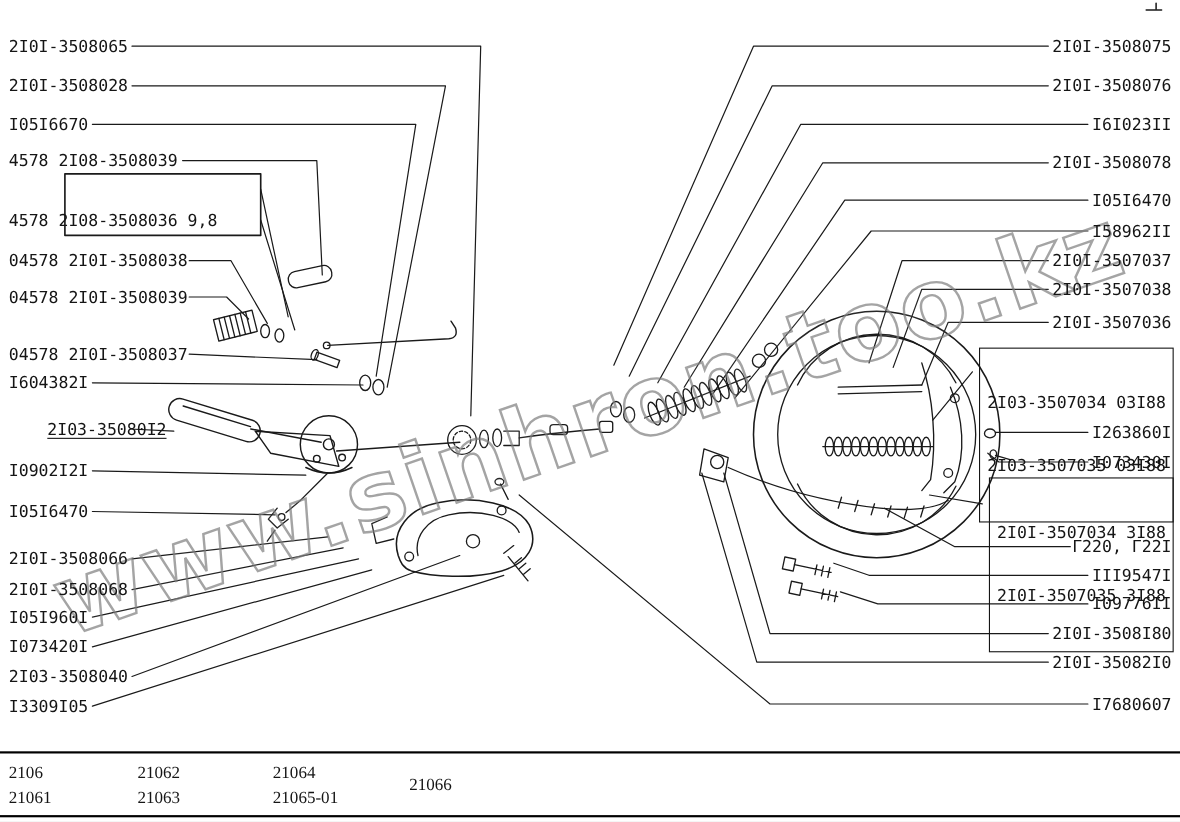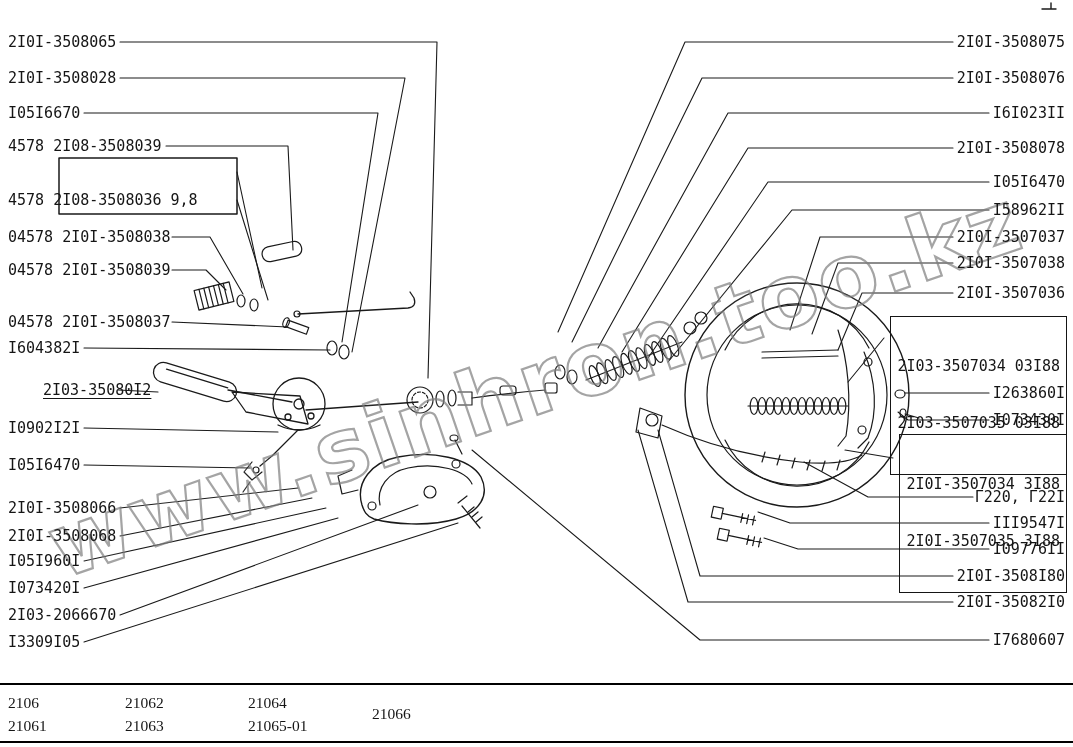--- a/index.html
+++ b/index.html
@@ -229,21 +229,21 @@
   <div class="lbl left" style="top:262px">04578 2I0I-3508039</div>
   <div class="lbl left" style="top:314px">04578 2I0I-3508037</div>
   <div class="lbl left" style="top:340px">I604382I</div>
   <div class="lbl left underline" style="top:382px">2I03-35080I2</div>
   <div class="lbl left" style="top:420px">I0902I2I</div>
   <div class="lbl left" style="top:457px">I05I6470</div>
   <div class="lbl left" style="top:500px">2I0I-3508066</div>
   <div class="lbl left" style="top:528px">2I0I-3508068</div>
   <div class="lbl left" style="top:553px">I05I960I</div>
   <div class="lbl left" style="top:580px">I073420I</div>
-  <div class="lbl left" style="top:607px">2I03-2066670</div>
+  <div class="lbl left" style="top:607px">2I03-3508040</div>
   <div class="lbl left" style="top:634px">I3309I05</div>
 
   <div class="lbl right" style="top:34px">2I0I-3508075</div>
   <div class="lbl right" style="top:70px">2I0I-3508076</div>
   <div class="lbl right" style="top:105px">I6I023II</div>
   <div class="lbl right" style="top:140px">2I0I-3508078</div>
   <div class="lbl right" style="top:174px">I05I6470</div>
   <div class="lbl right" style="top:202px">I58962II</div>
   <div class="lbl right" style="top:229px">2I0I-3507037</div>
   <div class="lbl right" style="top:255px">2I0I-3507038</div>

